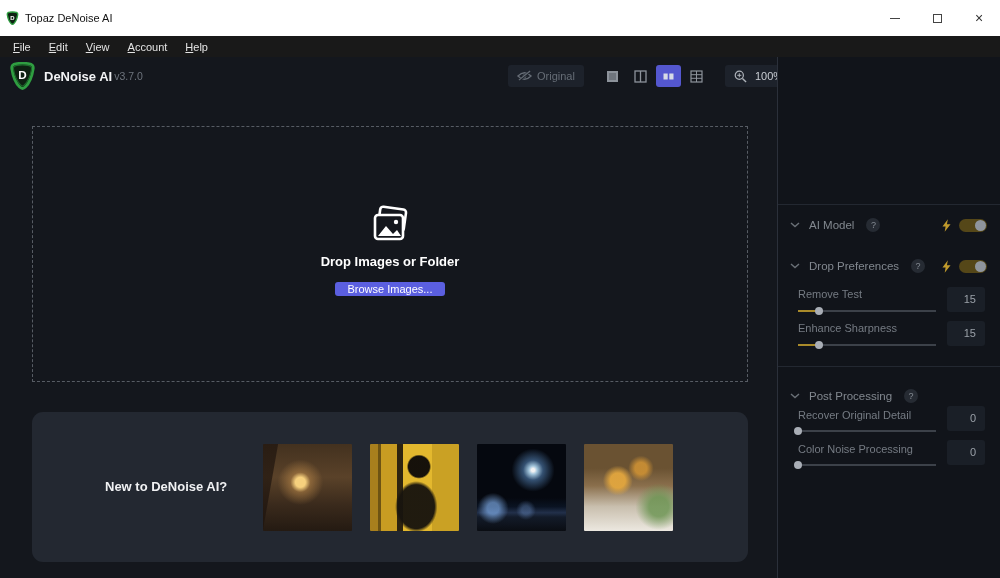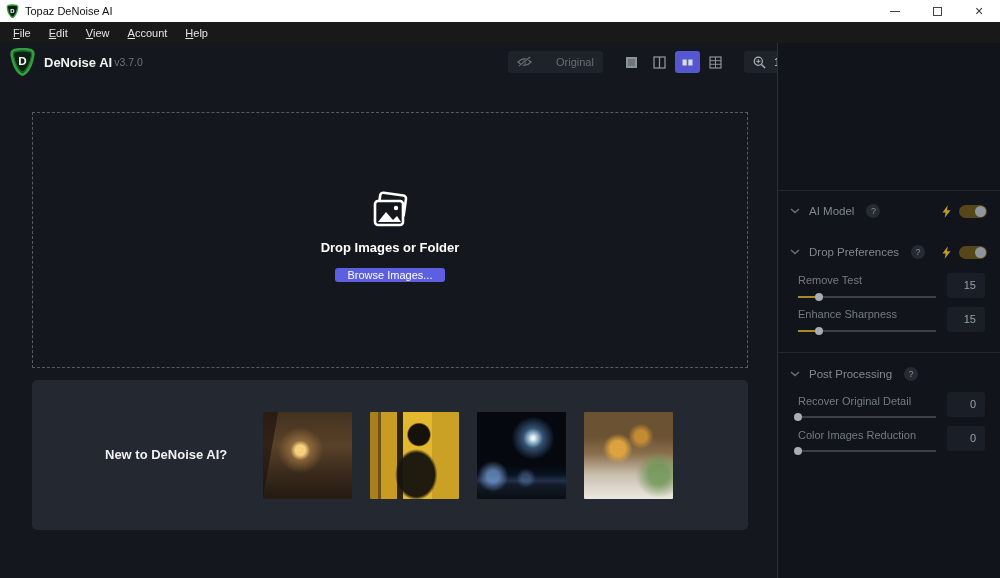--- a/index.html
+++ b/index.html
@@ -1,20 +1,20 @@
 <!DOCTYPE html>
 <html><head>
 <meta charset="utf-8">
 <style>
   * { margin:0; padding:0; box-sizing:border-box; }
   html,body { width:1000px; height:578px; overflow:hidden;
     font-family:"Liberation Sans", sans-serif; background:#14171d; }
 
   
-  .titlebar { height:22px; background:#ffffff; display:flex; align-items:center; }
+  .titlebar { height:36px; background:#ffffff; display:flex; align-items:center; }
   .titlebar .app-icon { width:13px; height:15px; margin:0 6px 0 6px; }
   .titlebar .title { font-size:11px; color:#111; }
   .win-controls { margin-left:auto; display:flex; height:100%; }
   .win-btn { width:42px; height:100%; display:flex; align-items:center; justify-content:center; cursor:default; }
   .min-glyph { width:10px; height:1px; background:#444; display:block; }
   .max-glyph { width:9px; height:9px; border:1px solid #444; display:block; }
   .close-glyph { font-size:14px; color:#333; line-height:1; }
 
   
   .menubar { height:21px; background:#191919; display:flex; align-items:center; padding-left:4px; }
@@ -25,39 +25,39 @@
   .content { display:flex; height:535px; }
   .main { position:relative; width:777px; background:#14171d; }
 
   
   .app-header { position:absolute; top:0; left:0; right:0; height:38px; display:flex; align-items:center; }
   .logo { width:27px; height:29px; margin-left:9px; }
   .app-name { margin-left:8px; font-size:13px; font-weight:bold; color:#f2f3f5; }
   .app-version { margin-left:2px; font-size:10.5px; color:#6e747d; }
 
   .toolbar { position:absolute; top:8px; left:508px; display:flex; align-items:center; gap:16px; }
-  .tb-btn { height:22px; background:#1d222b; border-radius:3px; display:flex; align-items:center; padding:0 9px; gap:24px; }
+  .tb-btn { height:22px; background:#1d222b; border-radius:3px; display:flex; align-items:center; padding:0 9px; gap:5px; }
   .tb-label { font-size:11px; color:#666d76; }
   .view-group { display:flex; gap:3px; }
   .view-btn { width:25px; height:22px; border-radius:3px; display:flex; align-items:center; justify-content:center; }
   .view-btn.active { background:#5457cf; }
   .zoom-group { height:22px; background:#1d222b; border-radius:3px; display:flex; align-items:center; padding:0 9px; gap:8px; }
   .zoom-label { font-size:11px; color:#c9cdd3; }
 
   
   .dropzone { position:absolute; left:32px; top:69px; width:716px; height:256px;
     border:1px dashed #575c64; display:flex; flex-direction:column; align-items:center; justify-content:center; }
   .dz-inner { display:flex; flex-direction:column; align-items:center; transform:translateY(-4px); }
   .dz-title { margin-top:9px; font-size:13px; font-weight:bold; color:#ffffff; }
   .browse-btn { margin-top:13px; background:#5b5fe0; color:#fff; font-size:11px;
     border:none; border-radius:3px; padding:1px 13px; font-family:inherit; }
 
   
-  .sample-panel { position:absolute; left:32px; top:337px; width:716px; height:150px;
-    background:#232831; border-radius:5px; display:flex; align-items:center; }
+  .sample-panel { position:absolute; left:32px; top:355px; width:716px; height:150px;
+    background:#232831; border-radius:11px; display:flex; align-items:center; }
   .sample-text { margin-left:73px; width:158px; }
   .sample-text div { font-size:13px; font-weight:bold; color:#f0f1f3; line-height:20px; }
   .thumbs { display:flex; gap:18px; }
   .thumb { width:89px; height:87px; border-radius:1px; }
   .thumb-1 { background:
       radial-gradient(circle at 42% 44%, rgba(255,216,130,.95) 0 7%, rgba(205,150,80,.45) 14%, rgba(0,0,0,0) 32%),
       linear-gradient(100deg, rgba(30,20,14,.7) 0 14%, rgba(0,0,0,0) 15%),
       linear-gradient(180deg, #43311f 0%, #5a4229 38%, #3a2a1c 70%, #241a12 100%); }
   .thumb-2 { background:
       radial-gradient(circle at 55% 26%, rgba(18,14,10,.98) 0 13%, rgba(0,0,0,0) 15%),
@@ -274,35 +274,35 @@
 
     <span class="slider-label" style="top:265px">Enhance Sharpness</span>
     <div class="slider-track" style="top:287px">
       <span class="slider-fill" style="width: 15%;"></span>
       <span class="slider-knob" style="left: 15%;"></span>
     </div>
     <span class="value-box" style="top:264px">15</span>
 
     <div class="rp-divider" style="top:309px"></div>
 
-    <div class="section-row" style="top:321px">
+    <div class="section-row" style="top:329px">
       <svg width="10" height="6" viewBox="0 0 10 6">
         <polyline points="1,1 5,4.6 9,1" fill="none" stroke="#6a7077" stroke-width="1.4"></polyline>
       </svg>
       <span class="section-label">Post Processing</span>
       <span class="help-badge">?</span>
     </div>
 
     <span class="slider-label" style="top:352px">Recover Original Detail</span>
     <div class="slider-track" style="top:373px">
       <span class="slider-fill" style="width: 0%;"></span>
       <span class="slider-knob" style="left: 0%;"></span>
     </div>
     <span class="value-box" style="top:349px">0</span>
 
-    <span class="slider-label" style="top:386px">Color Images Reduction</span>
+    <span class="slider-label" style="top:386px">Color Noise Processing</span>
     <div class="slider-track" style="top:407px">
       <span class="slider-fill" style="width: 0%;"></span>
       <span class="slider-knob" style="left: 0%;"></span>
     </div>
     <span class="value-box" style="top:383px">0</span>
   </div>
 </div>
 
 </body></html>

